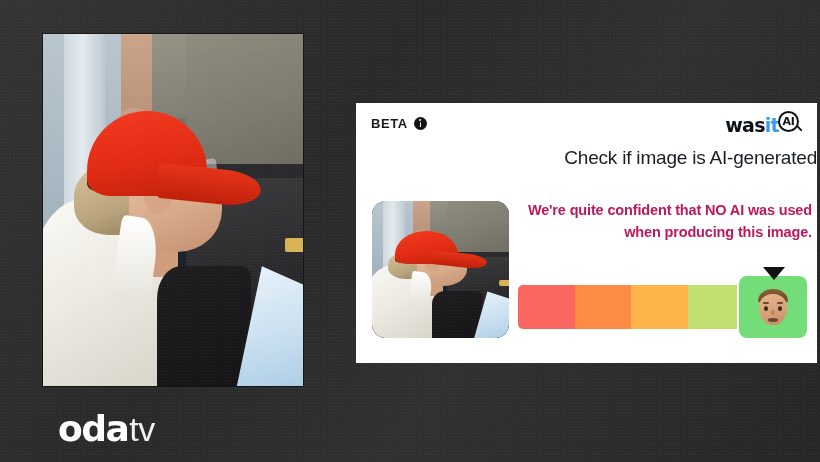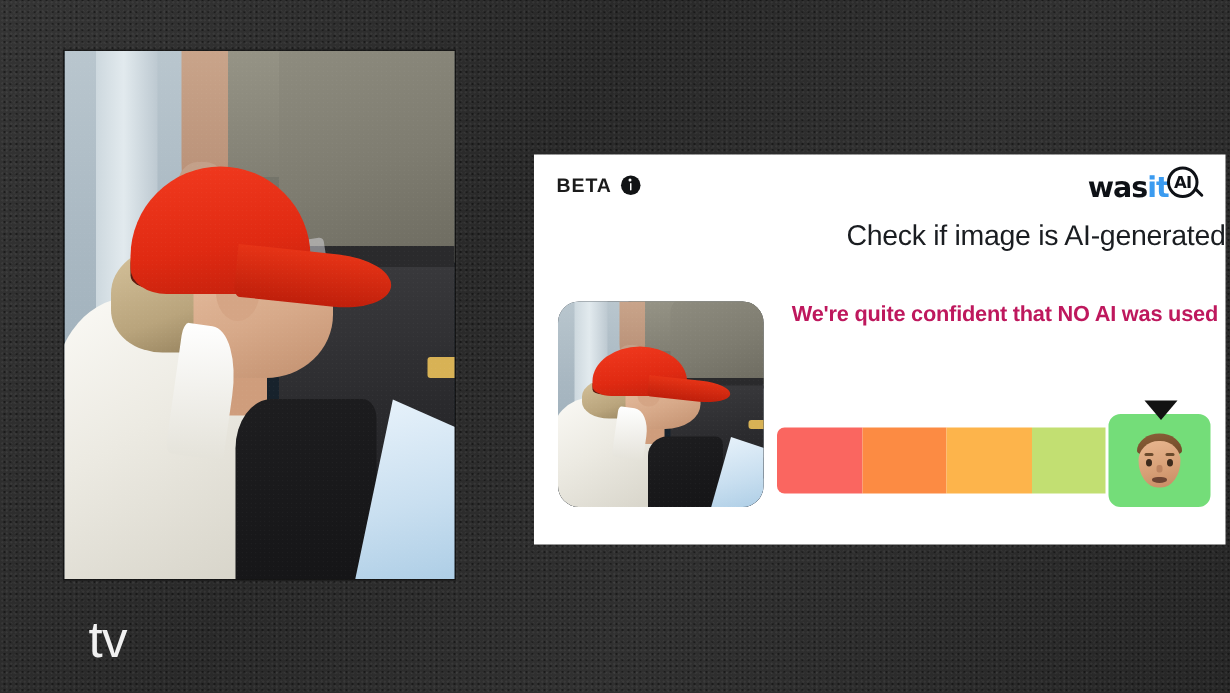--- a/index.html
+++ b/index.html
@@ -391,20 +391,21 @@
     <div class="ph cap-shadow"></div>
     <div class="ph cap"></div>
     <div class="ph cap-brim"></div>
     <div class="ph collar"></div>
     <div class="ph dark-back"></div>
     <div class="ph blue-sheet"></div>
     <div class="ph photo-grain"></div>
   </div>
 
   <div id="watermark">
+    <span id="wm-oda">oda</span>
     <span id="wm-tv">tv</span>
   </div>
 
   <div id="card">
 
     <div id="card-topbar">
       <div id="beta-group">
         <span id="beta-label">BETA</span>
         <span id="info-icon"></span>
       </div>
@@ -443,20 +444,21 @@
       <div class="ph cap"></div>
       <div class="ph cap-brim"></div>
       <div class="ph collar"></div>
       <div class="ph dark-back"></div>
       <div class="ph blue-sheet"></div>
       <div class="ph photo-grain"></div>
     </div>
 
     <div id="verdict">
       <div>We're quite confident that NO AI was used</div>
+      <div>when producing this image.</div>
     </div>
 
     <div id="meter">
       <div class="seg" style="background: rgb(250, 102, 96);"></div>
       <div class="seg" style="background: rgb(252, 139, 67);"></div>
       <div class="seg" style="background: rgb(253, 180, 75);"></div>
       <div class="seg" style="background: rgb(194, 223, 114);"></div>
       <div class="seg" style="background: rgb(116, 221, 121);"></div>
 
       <div id="marker-wrap">

